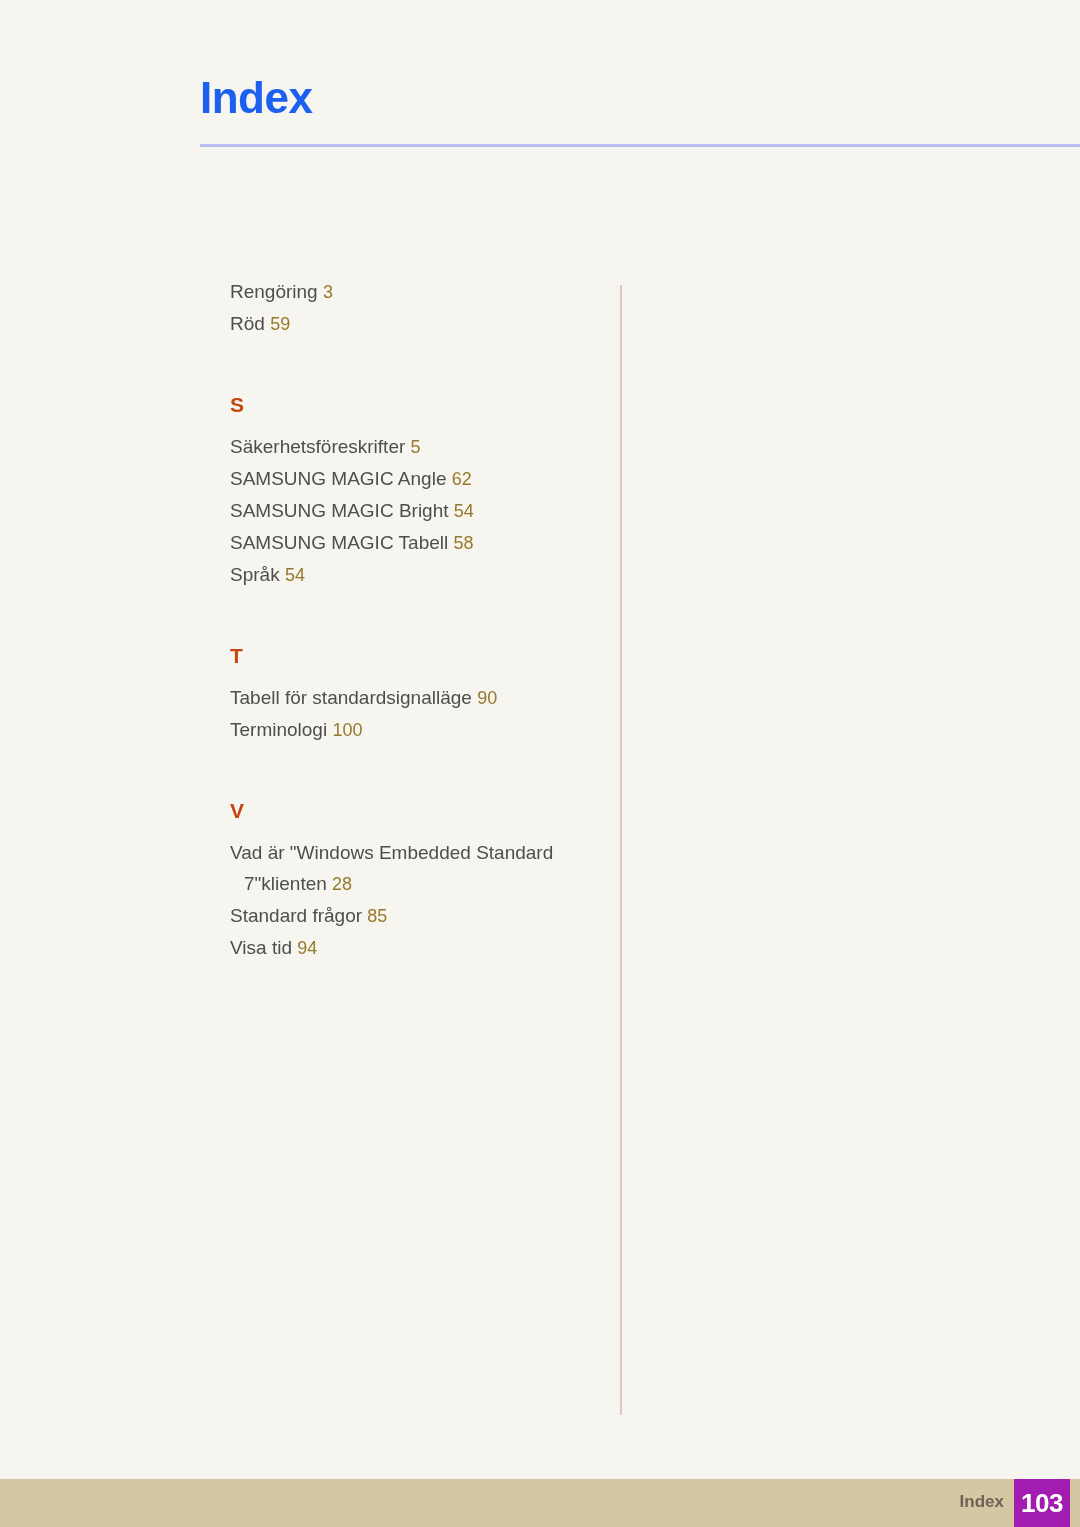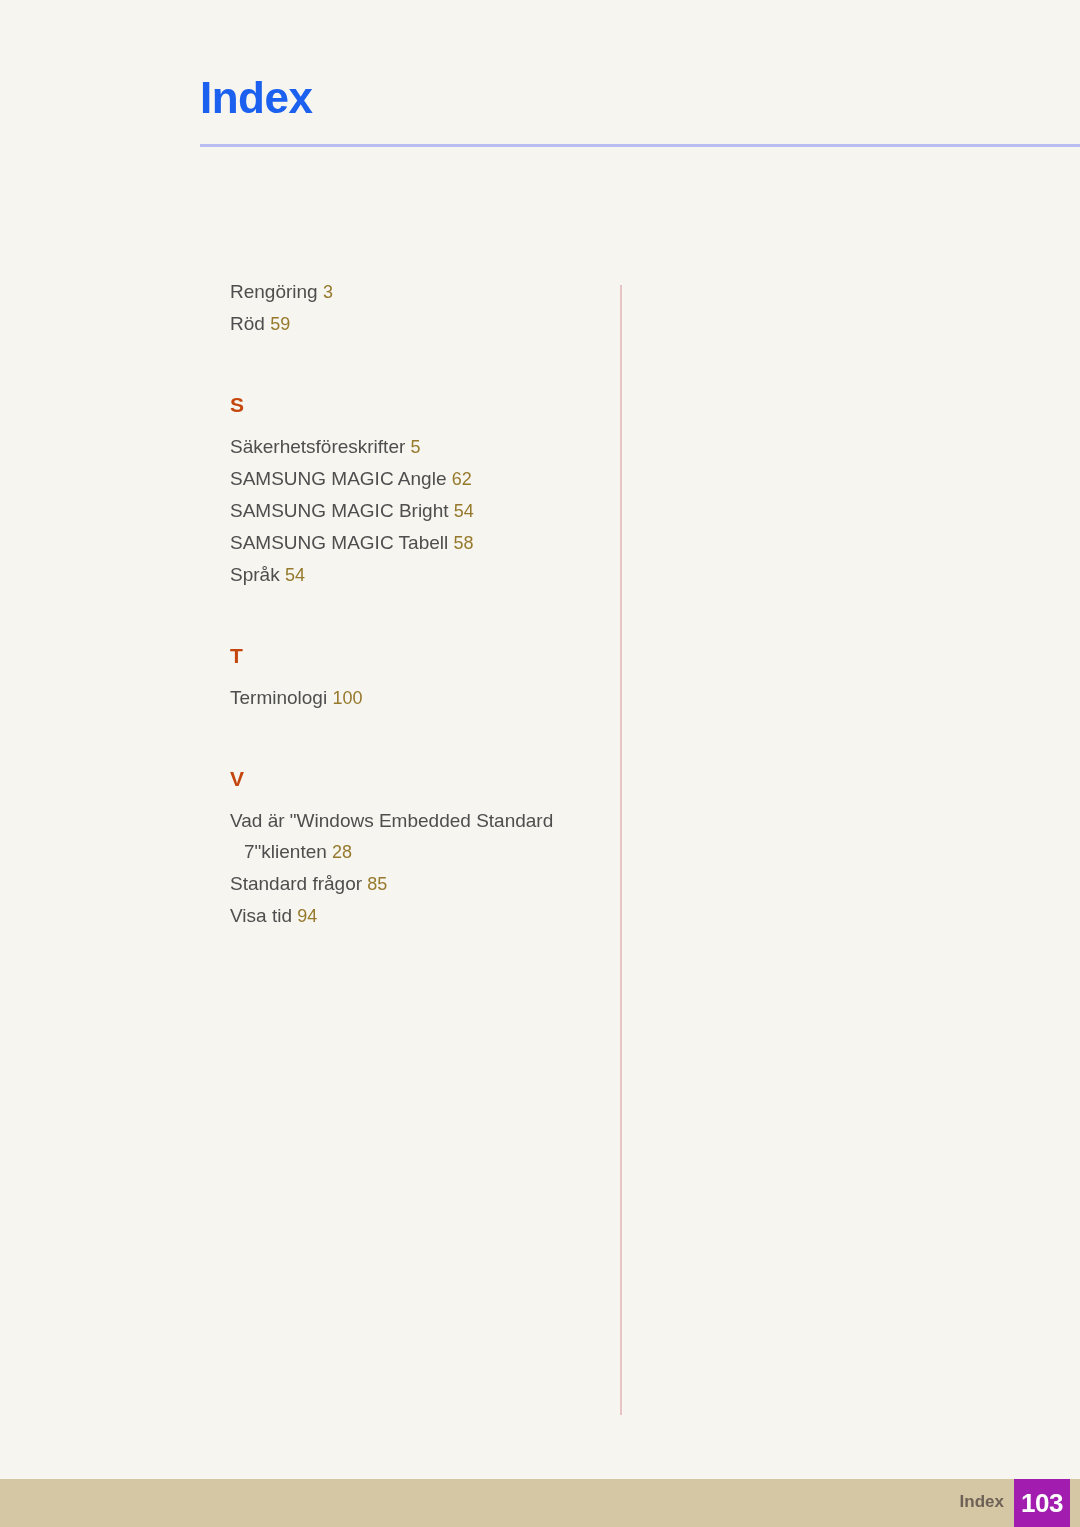--- a/index.html
+++ b/index.html
@@ -157,20 +157,21 @@
         <div class="group">
           <div class="group-letter">S</div>
           <div class="entry"><span>Säkerhetsföreskrifter</span> <span class="num">5</span></div>
           <div class="entry"><span>SAMSUNG MAGIC Angle</span> <span class="num">62</span></div>
           <div class="entry"><span>SAMSUNG MAGIC Bright</span> <span class="num">54</span></div>
           <div class="entry"><span>SAMSUNG MAGIC Tabell</span> <span class="num">58</span></div>
           <div class="entry"><span>Språk</span> <span class="num">54</span></div>
         </div>
         <div class="group">
           <div class="group-letter">T</div>
+          <div class="entry"><span>Tabell för standardsignalläge</span> <span class="num">90</span></div>
           <div class="entry"><span>Terminologi</span> <span class="num">100</span></div>
         </div>
         <div class="group">
           <div class="group-letter">V</div>
           <div class="entry"><span>Vad är "Windows Embedded Standard</span><span class="cont"><span>7"klienten</span> <span class="num">28</span></span></div>
           <div class="entry"><span>Standard frågor</span> <span class="num">85</span></div>
           <div class="entry"><span>Visa tid</span> <span class="num">94</span></div>
         </div>
       </div>
   </div>

